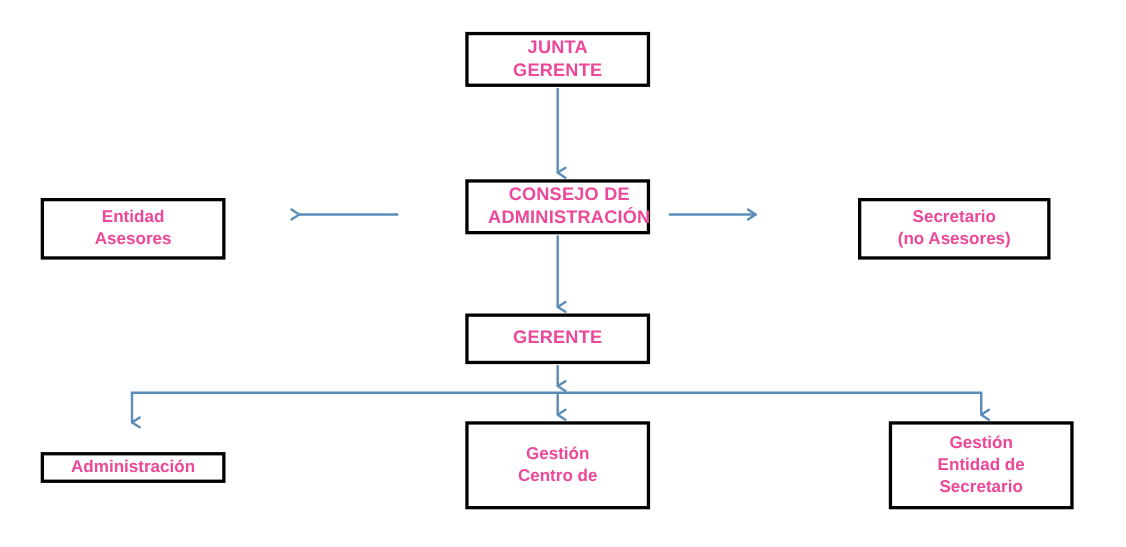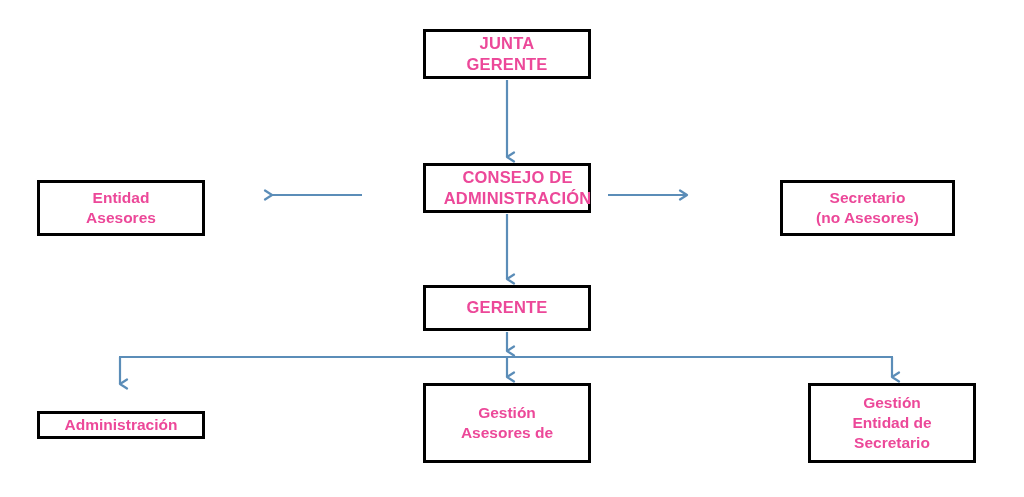--- a/index.html
+++ b/index.html
@@ -138,21 +138,21 @@
   <div class="node caps" id="node-gerente">
     <span class="line">GERENTE</span>
   </div>
 
   <div class="node mixed" id="node-administracion">
     <span class="line">Administración</span>
   </div>
 
   <div class="node mixed" id="node-gestion-ec">
     <span class="line">Gestión</span>
-    <span class="line">Asesores de</span>
+    <span class="line">Centro de</span>
   </div>
 
   <div class="node mixed" id="node-gestion-ct">
     <span class="line">Gestión</span>
     <span class="line">Entidad de</span>
     <span class="line">Secretario</span>
   </div>
 
 </div>
 

